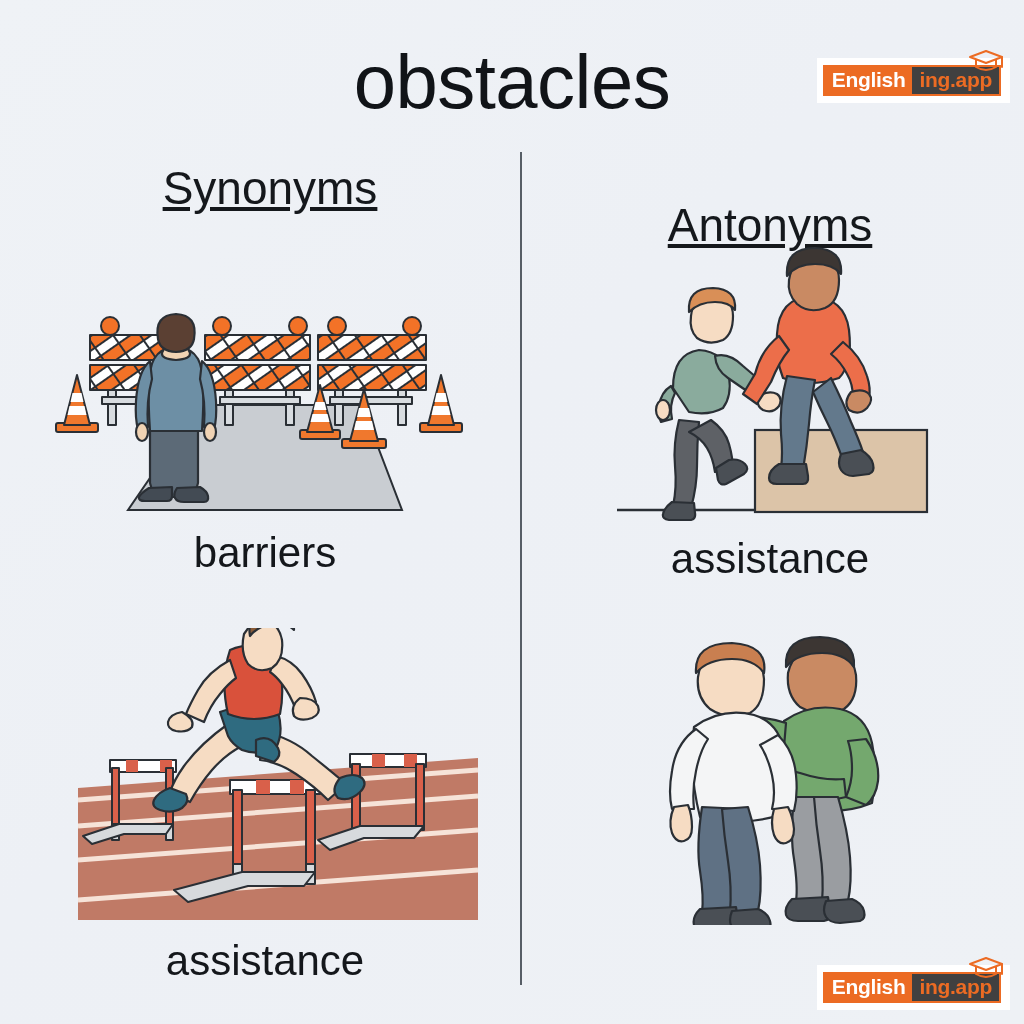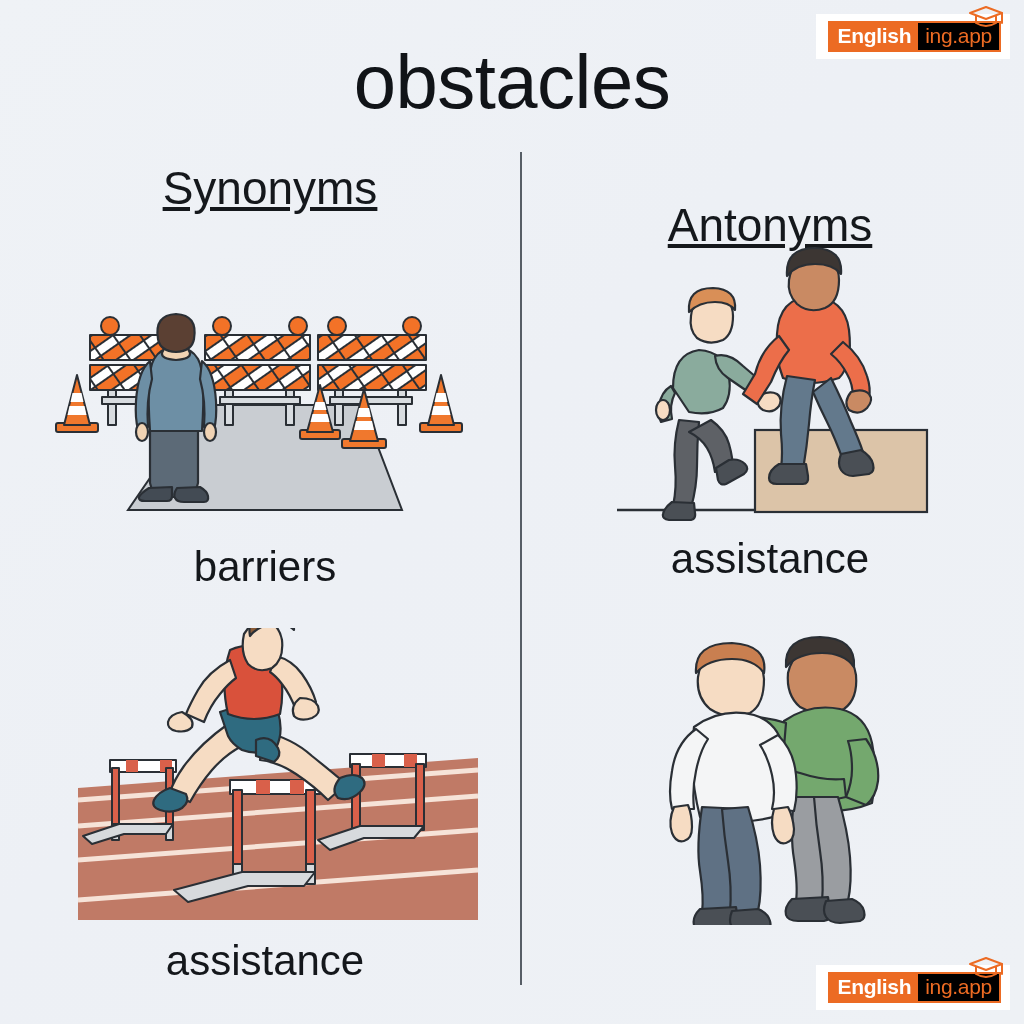--- a/index.html
+++ b/index.html
@@ -34,54 +34,55 @@
     position:absolute;left:520px;top:152px;
     width:2px;height:833px;background:#3c444c;opacity:.85;
   }
 
   
   .caption{
     position:absolute;
     font-size:42px;font-weight:300;color:#14171b;
     text-align:center;line-height:1;letter-spacing:0px;
   }
-  .cap-tl{top:546px;left:40px;width:450px;}
+  .cap-tl{top:532px;left:40px;width:450px;}
   .cap-tr{top:538px;left:545px;width:450px;}
   .cap-bl{top:940px;left:30px;width:470px;}
   .cap-br{top:940px;left:545px;width:450px;}
 
   
   .illus{position:absolute;}
   .illus svg{display:block;}
 
   .il-tl{left:50px;top:245px;}
   .il-tr{left:615px;top:238px;}
   .il-bl{left:78px;top:628px;}
   .il-br{left:660px;top:615px;}
 
   
   .logo{
     position:absolute;
     background:#ffffff;
-    padding:7px 9px 7px 12px;
+    padding:7px 9px 7px 6px;
     display:flex;align-items:center;
     box-shadow:0 0 0 0 rgba(0,0,0,0);
+    margin-top:44px;
   }
   .logo-top{right:14px;top:14px;}
   .logo-bottom{right:14px;bottom:14px;}
   .logo-inner{position:relative;display:flex;align-items:stretch;border:2px solid #ec6b23;}
   .logo-en{
     background:#ec6b23;color:#ffffff;
     font-size:21px;font-weight:700;
     padding:2px 7px 3px 7px;line-height:1.05;
     font-family:"Liberation Sans",sans-serif;letter-spacing:-0.3px;
   }
   .logo-ing{
-    background:#000000;color:#ec6b23;
-    font-size:21px;font-weight:400;
+    background:#404040;color:#ec6b23;
+    font-size:21px;font-weight:700;
     padding:2px 7px 3px 7px;line-height:1.05;
     font-family:"Liberation Sans",sans-serif;letter-spacing:-0.3px;
   }
   .cap-icon{position:absolute;right:-6px;top:-19px;}
 </style>
 </head>
 <body>
 
 <div id="page">
 

